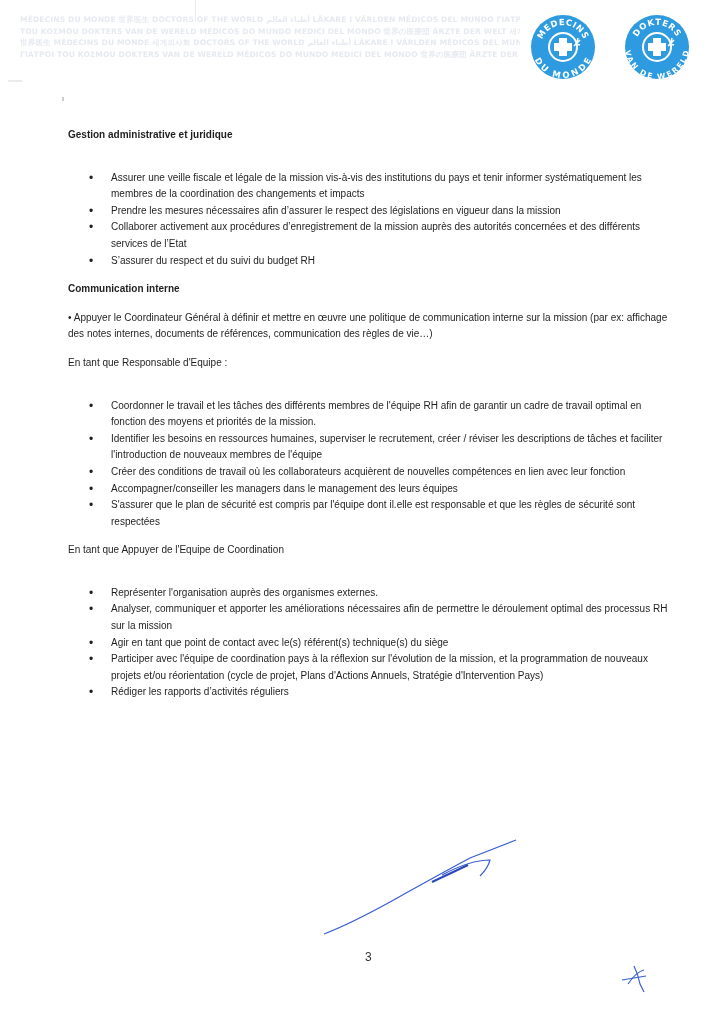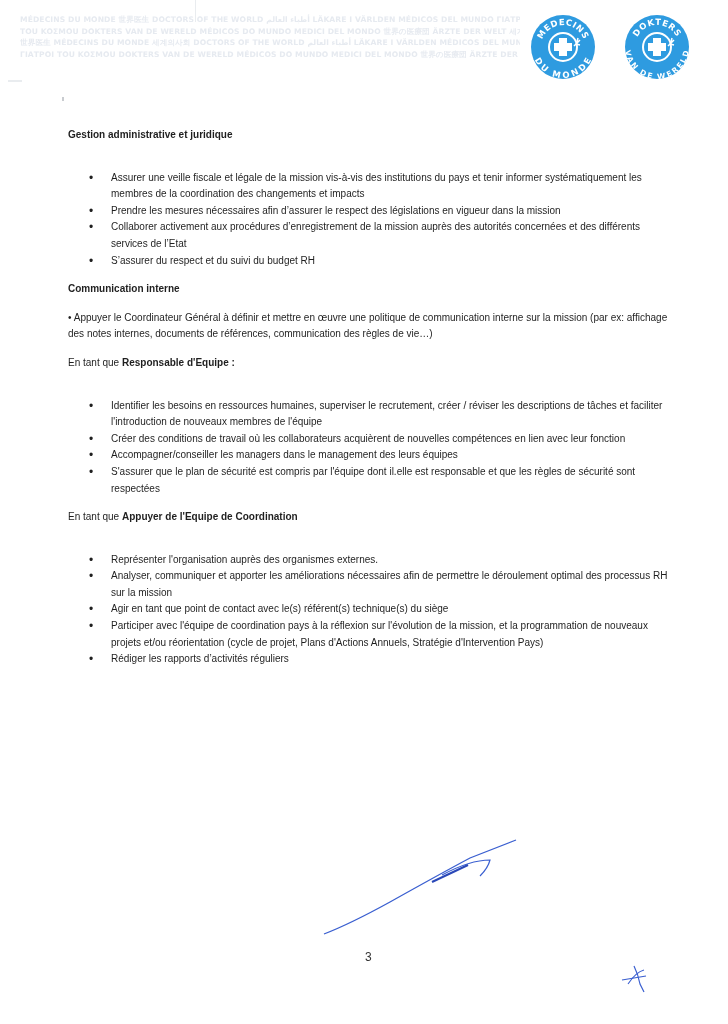--- a/index.html
+++ b/index.html
@@ -19,21 +19,21 @@
     }
     .logo.mdm { left: 530px; }
     .logo.dvw { left: 624px; }
     .scan-mark { position: absolute; background: #e9ecef; }
     .content {
       position: absolute; left: 68px; top: 127px; width: 605px;
       font-size: 10px; line-height: 16.6px;
     }
     .section-title { font-weight: bold; margin: 0; }
     .intro-line { margin: 0; }
-    .intro-line b { font-weight: bold; }
+    .intro-line b { font-weight: normal; }
     ul.bullets { list-style: none; margin: 26px 0 0 0; padding: 0; }
     ul.bullets li { position: relative; padding-left: 43px; margin: 0; }
     ul.bullets li::before {
       content: "\2022"; position: absolute; left: 21px; top: 0;
       font-size: 12px;
     }
     .para { margin: 12px 0 0 0; }
     .page-number {
       position: absolute; left: 365px; top: 950px; font-size: 12px; color: #333;
     }
@@ -108,20 +108,21 @@
 
   <section style="margin-top:12px;">
     <p class="section-title">Communication interne</p>
     <p class="para">• Appuyer le Coordinateur Général à définir et mettre en œuvre une politique de communication interne sur la mission (par ex: affichage des notes internes, documents de références, communication des règles de vie…)</p>
   </section>
 
 
   <section style="margin-top:12px;">
     <p class="intro-line"><span>En tant que </span><b>Responsable d'Equipe :</b></p>
     <ul class="bullets">
+      <li>Coordonner le travail et les tâches des différents membres de l'équipe RH afin de garantir un cadre de travail optimal en fonction des moyens et priorités de la mission.</li>
       <li>Identifier les besoins en ressources humaines, superviser le recrutement, créer / réviser les descriptions de tâches et faciliter l'introduction de nouveaux membres de l'équipe</li>
       <li>Créer des conditions de travail où les collaborateurs acquièrent de nouvelles compétences en lien avec leur fonction</li>
       <li>Accompagner/conseiller les managers dans le management des leurs équipes</li>
       <li>S'assurer que le plan de sécurité est compris par l'équipe dont il.elle est responsable et que les règles de sécurité sont respectées</li>
     </ul>
   </section>
 
   <section style="margin-top:12px;">
     <p class="intro-line"><span>En tant que </span><b>Appuyer de l'Equipe de Coordination</b></p>
     <ul class="bullets">

